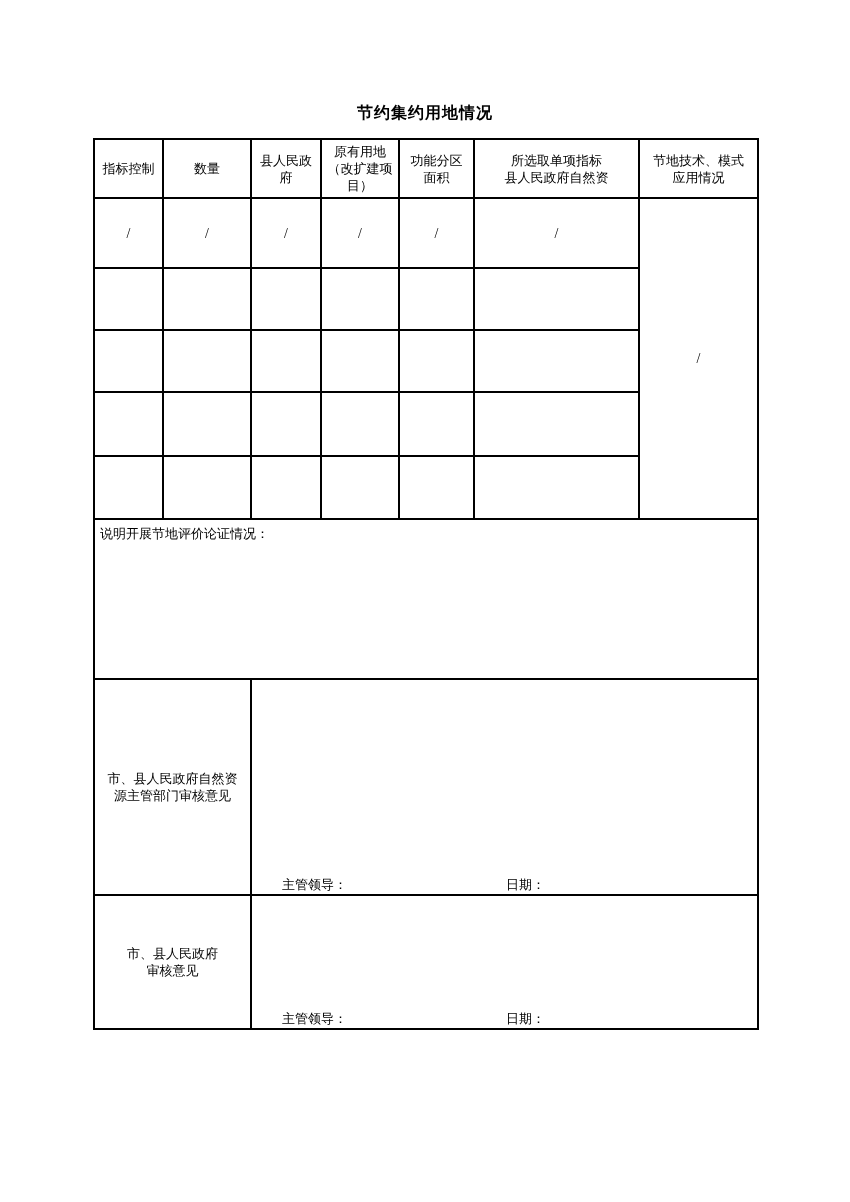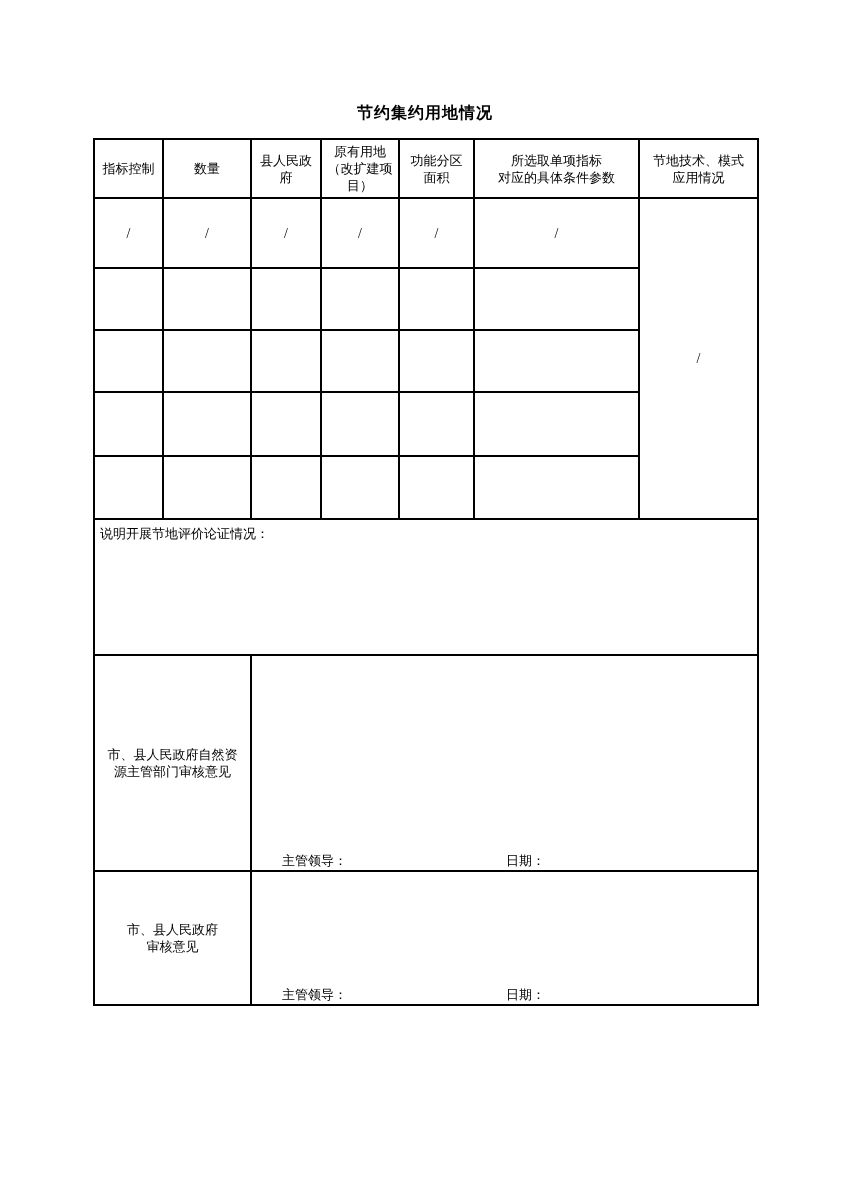--- a/index.html
+++ b/index.html
@@ -90,21 +90,21 @@
           <tr style="height:59px">
         <th>指标控制</th>
         <th>数量</th>
         <th>县人民政府</th>
         <th>原有用地
 （改扩建项
 目）</th>
         <th>功能分区
 面积</th>
         <th>所选取单项指标
-对应的具体条件参数</th>
+县人民政府自然资</th>
         <th>节地技术、模式
 应用情况</th>
       </tr>
 
       <tr style="height:70px">
         <td class="slash-cell">/</td>
         <td class="slash-cell">/</td>
         <td class="slash-cell">/</td>
         <td class="slash-cell">/</td>
         <td class="slash-cell">/</td>
@@ -141,21 +141,21 @@
 
       <tr style="height:63px">
         <td></td>
         <td></td>
         <td></td>
         <td></td>
         <td></td>
         <td></td>
       </tr>
 
-      <tr style="height:136px">
+      <tr style="height:160px">
         <td class="note-cell" colspan="7">说明开展节地评价论证情况：</td>
       </tr>
 
       <tr style="height:216px">
         <td colspan="2">市、县人民政府自然资
 源主管部门审核意见</td>
         <td colspan="5" class="sign-cell">
           <span class="sign-leader">主管领导：</span>
           <span class="sign-date">日期：</span>
         </td>

